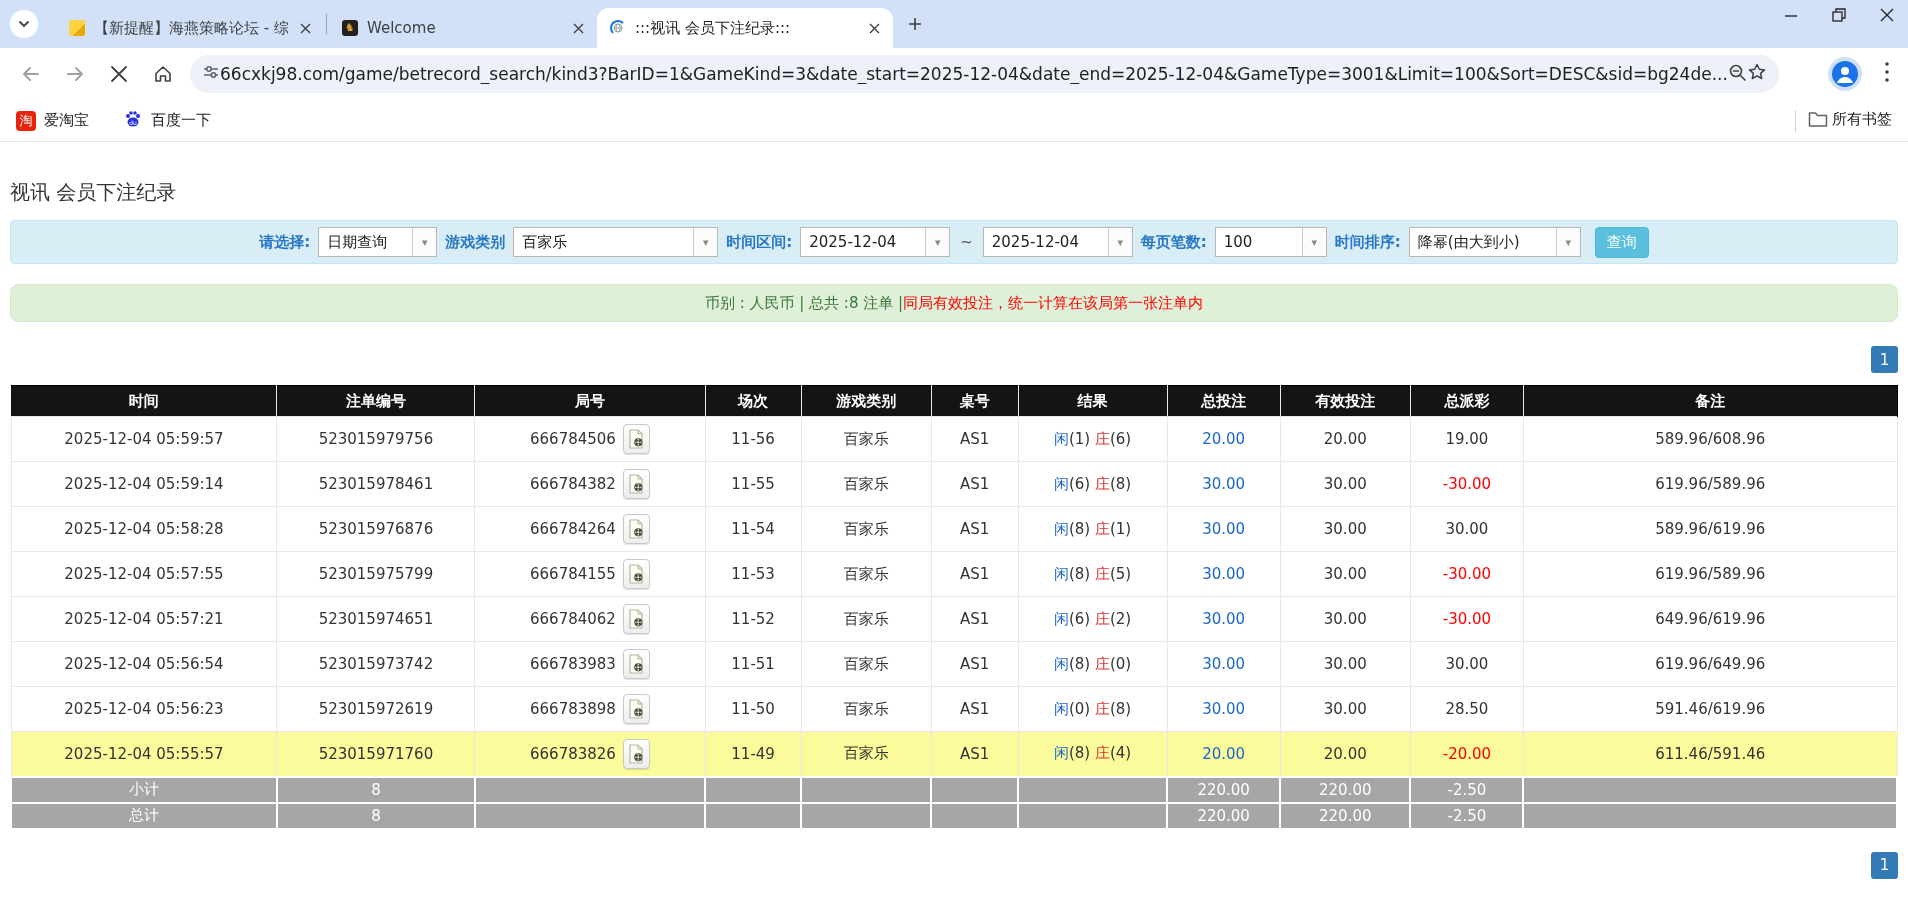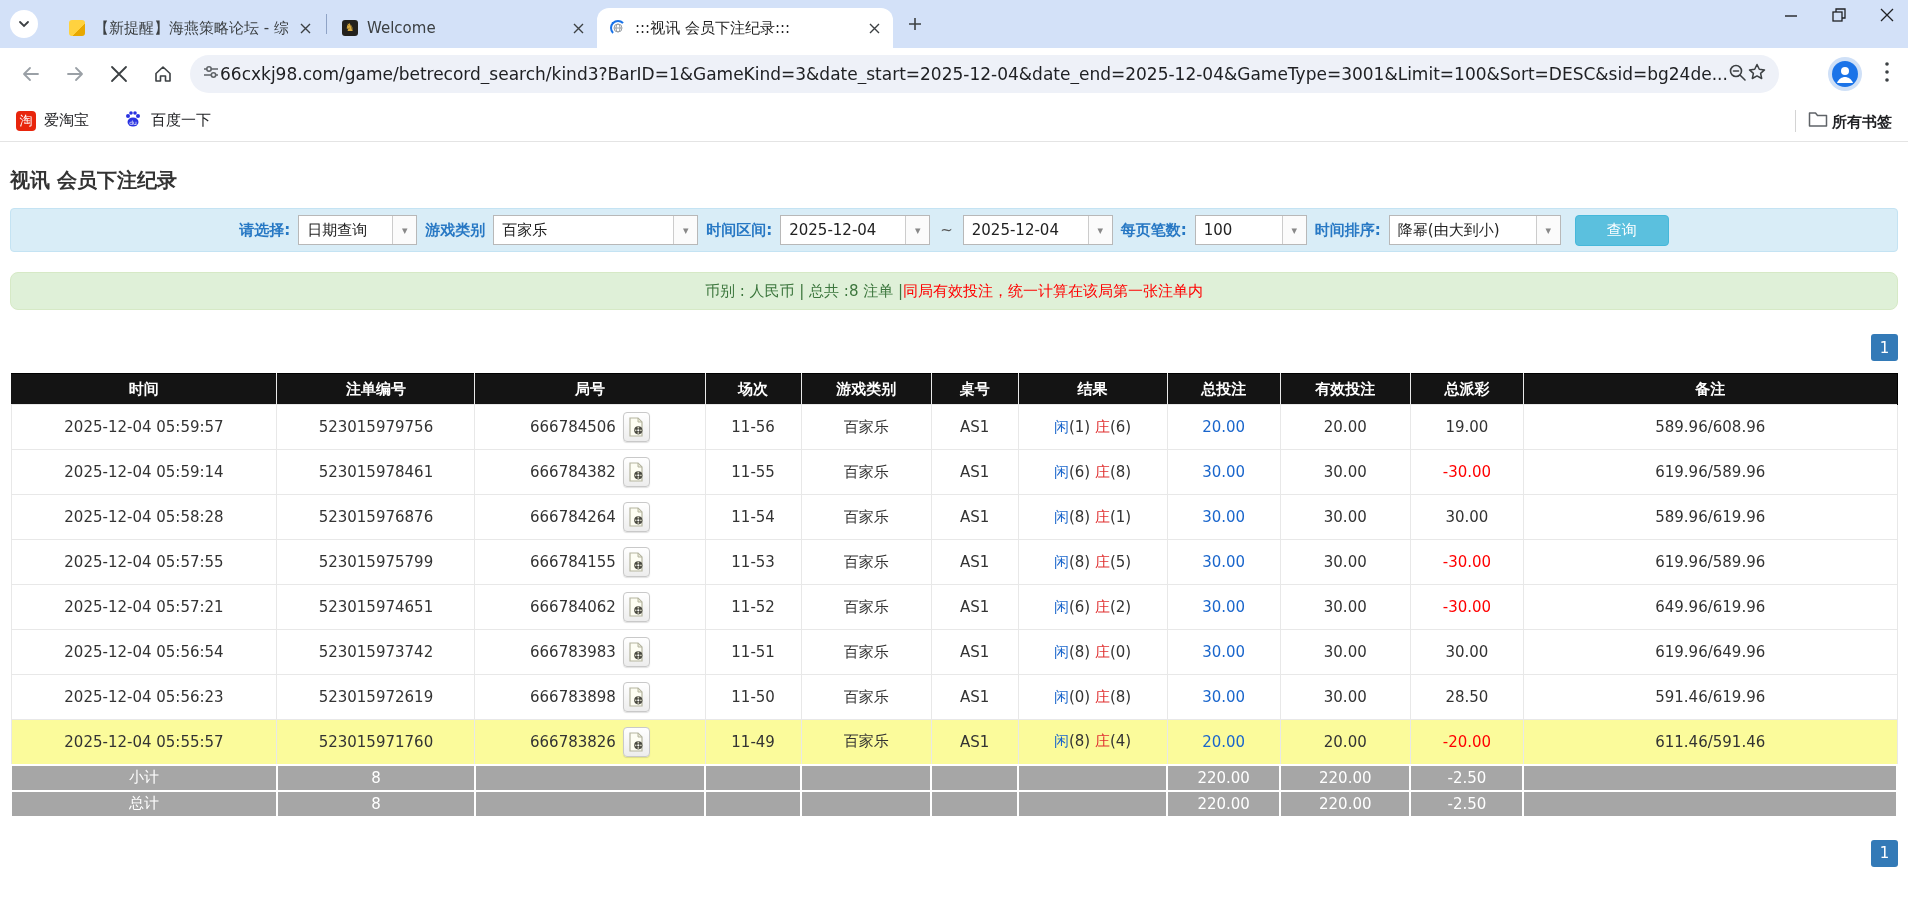--- a/index.html
+++ b/index.html
@@ -25,35 +25,35 @@
   .toolbar { height:52px; background:#fff; display:flex; align-items:center; padding:0 14px; gap:10px; }
   .nav-btn { width:34px; height:34px; display:flex; align-items:center; justify-content:center; border-radius:50%; }
   .url-pill { height:38px; flex:0 0 1545px; background:#eef1f8; border-radius:19px; display:flex; align-items:center; padding:0 12px; gap:0; }
   .url-text { flex:1; font-size:17px; color:#202124; white-space:nowrap; overflow:hidden; }
   .toolbar-right { display:flex; align-items:center; gap:22px; margin-left:auto; padding-right:4px; }
   .avatar { width:34px; height:34px; border-radius:50%; background:#cfe0f7; display:flex; align-items:center; justify-content:center; }
 
   .bookmarks-bar { height:42px; background:#fff; display:flex; align-items:center; padding:0 16px; border-bottom:1px solid #e4e4e4; font-size:15px; color:#202124; }
   .bookmark { display:flex; align-items:center; gap:8px; margin-right:34px; }
   .tb-ico { width:20px; height:20px; border-radius:4px; background:#e8250c; color:#fff; font-size:13px; line-height:20px; text-align:center; }
-  .bm-right { margin-left:auto; display:flex; align-items:flex-end; gap:4px;font-weight:bold; }
+  .bm-right { margin-left:auto; display:flex; align-items:flex-start; gap:4px; }
   .bm-sep { width:1px; height:22px; background:#d4d4d4; margin-right:8px; }
 
   
   .content { padding:0 10px; }
-  .page-title { font-size:20px; font-weight:700; color:#333; margin:25px 0 14px 0; }
+  .page-title { font-size:20px; font-weight:400; color:#333; margin:37px 0 14px 0; }
 
   .filter-bar { background:var(--filter-bg); border:1px solid var(--filter-border); border-radius:4px; height:44px; display:flex; align-items:center; padding:0 12px; gap:8px; font-size:15px;justify-content:center; }
   .f-label { color:var(--filter-label); font-weight:bold; }
   .combo { height:30px; background:#fff; border:1px solid #b8b8b8; display:inline-flex; align-items:center; }
   .combo-text { padding:0 8px; font-size:15px; color:#222; flex:1; white-space:nowrap; overflow:hidden; }
   .combo-arrow { width:24px; height:100%; border-left:1px solid #ccc; background:#fbfbfb; color:#888; font-size:11px; display:flex; align-items:center; justify-content:center; }
   .w-select{width:119px} .w-game{width:205px} .w-date{width:150px} .w-size{width:112px} .w-sort{width:172px}
   .tilde { color:#555; padding:0 2px; }
-  .search-btn { background:var(--search-btn-bg); border:1px solid #46b8da; color:#fff; font-size:15px; height:31px; padding:0 31px; border-radius:4px; margin-left:6px; }
+  .search-btn { background:var(--search-btn-bg); border:1px solid #46b8da; color:#fff; font-size:15px; height:31px; padding:0 11px; border-radius:4px; margin-left:6px; }
 
   .info-bar { margin-top:20px; background:var(--info-bg); border:1px solid var(--info-border); border-radius:8px; height:38px; display:flex; align-items:center; justify-content:center; padding:0 14px; font-size:15px; }
   .info-left { color:var(--info-text); }
   .info-right { color:var(--warning-text); }
 
   .pager-row { display:flex; justify-content:flex-end; margin-top:24px; }
   .pager-row.bottom { margin-top:22px; }
   .page-btn { min-width:27px; height:27px; background:var(--pagination-bg); color:#fff; font-size:15px; display:flex; align-items:center; justify-content:center; border-radius:3px; }
 
   table.bet-table { width:100%; border-collapse:collapse; table-layout:fixed; margin-top:12px; font-size:15px; color:#333; }

